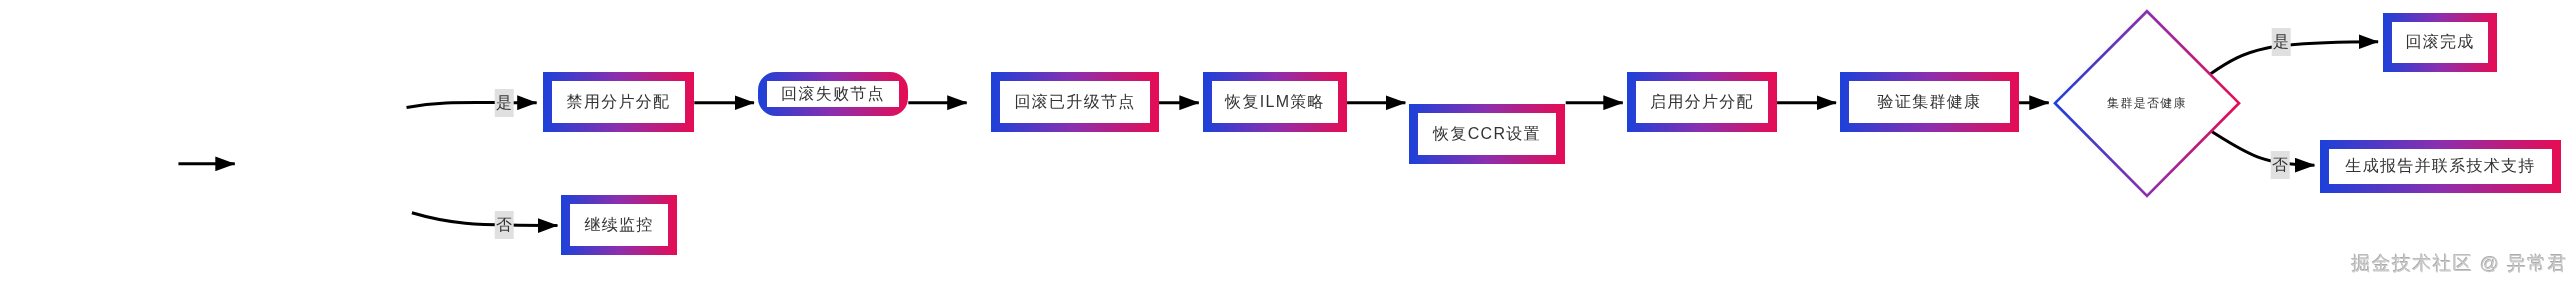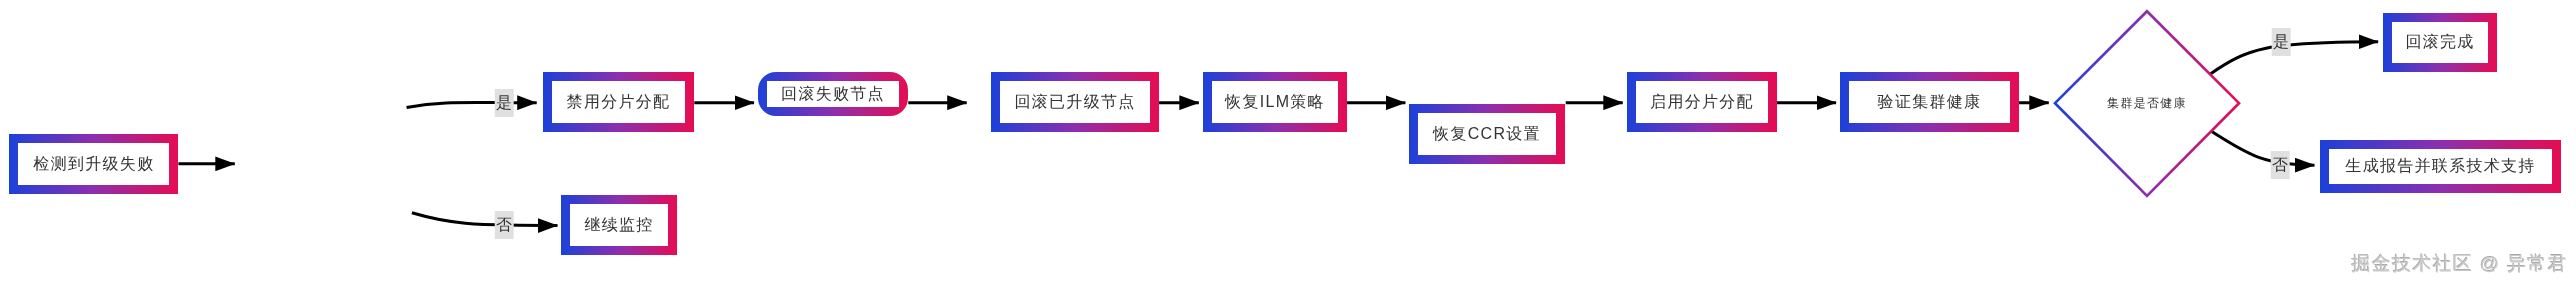--- a/index.html
+++ b/index.html
@@ -97,23 +97,20 @@
       <path d="M 1697 153 H 1787" marker-end="url(#arrow)"></path>
       <path d="M 2008 153 H 2095" marker-end="url(#arrow)"></path>
       <path d="M 2334 153 H 2419" marker-end="url(#arrow)"></path>
       <path d="M 2649 153 H 2737" marker-end="url(#arrow)"></path>
       <path d="M 2969 153 H 3054" marker-end="url(#arrow)"></path>
       <path d="M 3295 110 C 3350 72 3378 62 3545 62" marker-end="url(#arrow)"></path>
       <path d="M 3297 196 C 3348 228 3372 246 3450 246" marker-end="url(#arrow)"></path>
     </g>
   </svg>
 
-  <div class="node" style="left:9.4px; top:134px; width:169px; height:60px;">
-    <div class="inner">检测到升级失败</div>
-  </div>
 
 
   <div class="edge-label" style="left:504px; top:103px;">是</div>
   <div class="edge-label" style="left:504px; top:225px;">否</div>
 
   <div class="node" style="left:561px; top:195px; width:116px; height:60px;">
     <div class="inner">继续监控</div>
   </div>
 
   <div class="node" style="left:543px; top:72px; width:151px; height:60px;">

